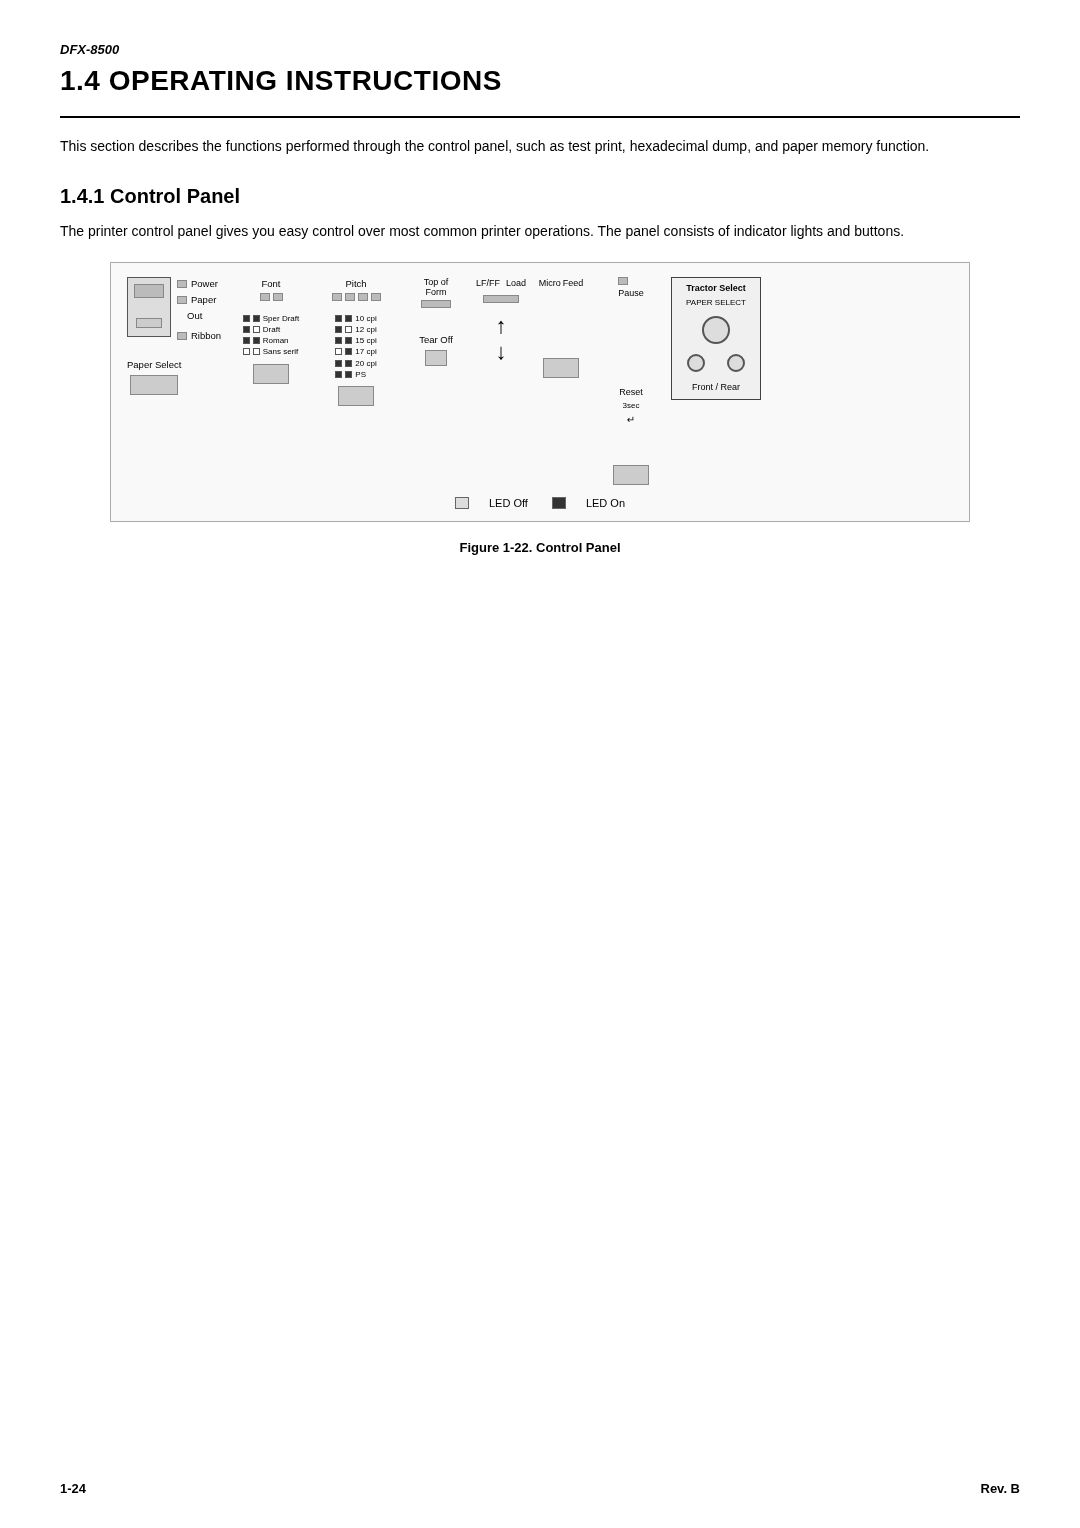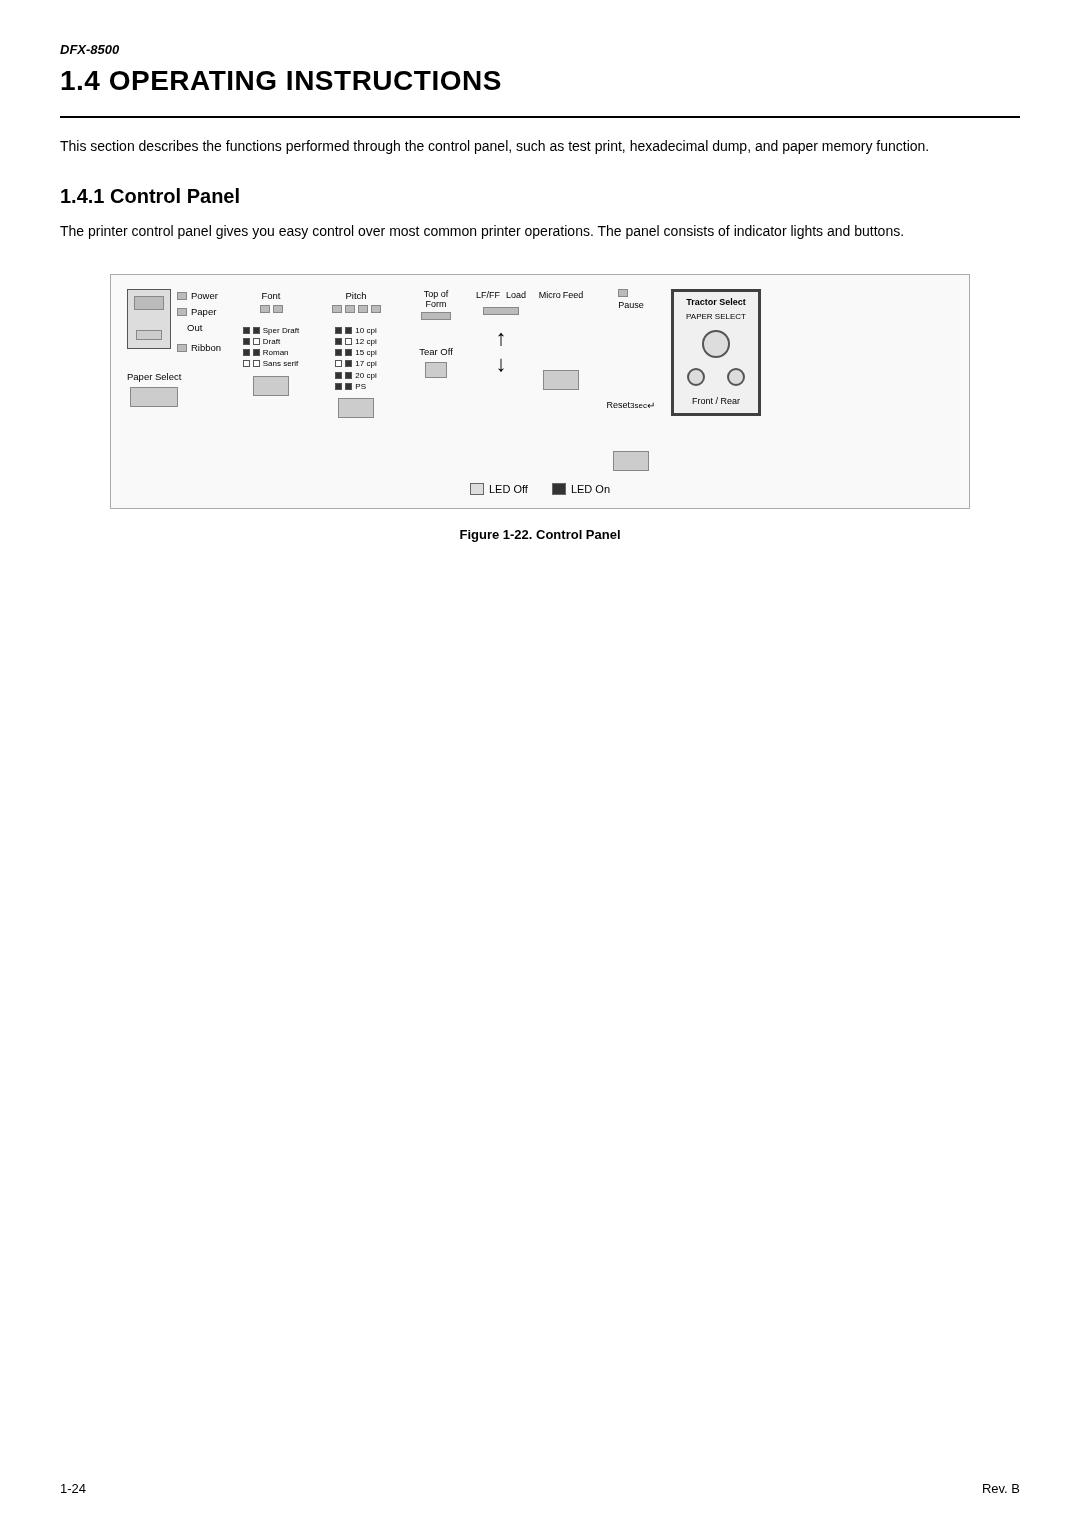--- a/index.html
+++ b/index.html
@@ -30,21 +30,21 @@
       font-size: 14px;
       margin-bottom: 24px;
     }
     .section-title {
       font-size: 20px;
       font-weight: bold;
       margin-bottom: 10px;
     }
     .section-desc {
       font-size: 14px;
-      margin-bottom: 32px;
+      margin-bottom: 20px;
     }
 
     
     .panel-container {
       border: 1px solid #aaa;
       padding: 14px 10px 10px 10px;
       margin: 10px auto 16px auto;
       width: 860px;
       background: #f9f9f9;
       position: relative;
@@ -179,21 +179,21 @@
       line-height: 1;
     }
     .arrow-down {
       font-size: 18px;
       line-height: 1;
     }
 
     
     .tractor-section {
       flex: 0 0 90px;
-      border: 3px solid #404040;
+      border: 1px solid #404040;
       padding: 4px;
       display: flex;
       flex-direction: column;
       align-items: center;
       background: #f0f0f0;
     }
     .tractor-knob {
       width: 28px;
       height: 28px;
       border-radius: 50%;
@@ -216,21 +216,21 @@
       display: flex;
       justify-content: center;
       gap: 24px;
       margin-top: 8px;
       font-size: 11px;
       align-items: center;
     }
     .led-legend-item {
       display: flex;
       align-items: center;
-      gap: 5px;
+      gap: 20px;
       text-align: center;
     }
     .led-legend-box {
       width: 14px;
       height: 12px;
       border: 1px solid #666;
     }
     .led-legend-box.off {
       background: #ddd;
     }
@@ -248,28 +248,29 @@
 
     
     .page-footer {
       position: fixed;
       bottom: 30px;
       left: 60px;
       right: 60px;
       display: flex;
       justify-content: space-between;
       font-size: 13px;
-      font-weight: normal;
+      font-weight: bold;
       text-align: center;
     }
 
     
     .reset-label {
       font-size: 9px;
       display: flex;
+      flex-direction: column;
       align-items: center;
     }
   </style>
 </head>
 <body>
 
 <div class="header-label">DFX-8500</div>
 
 <h1 class="page-title">1.4  OPERATING INSTRUCTIONS</h1>
 

